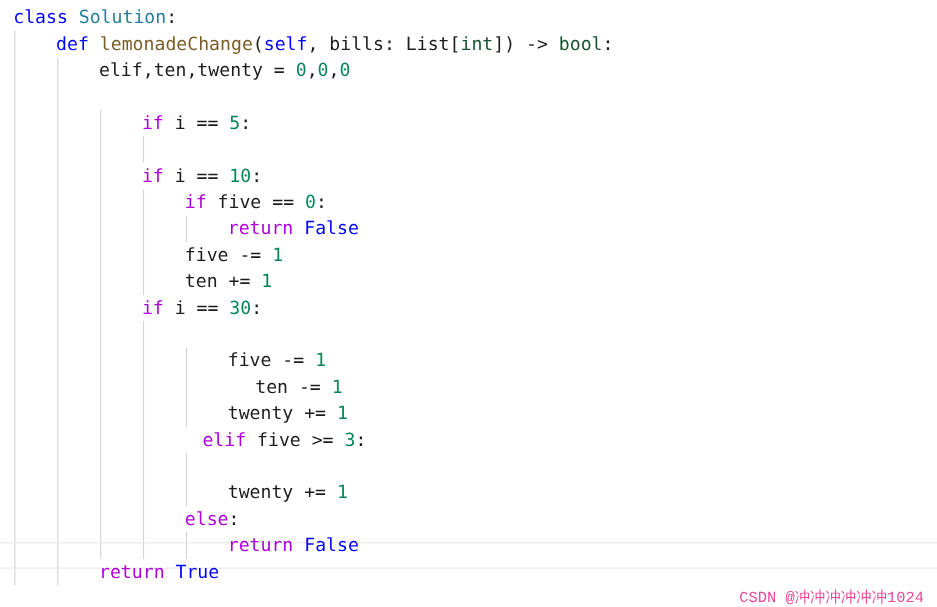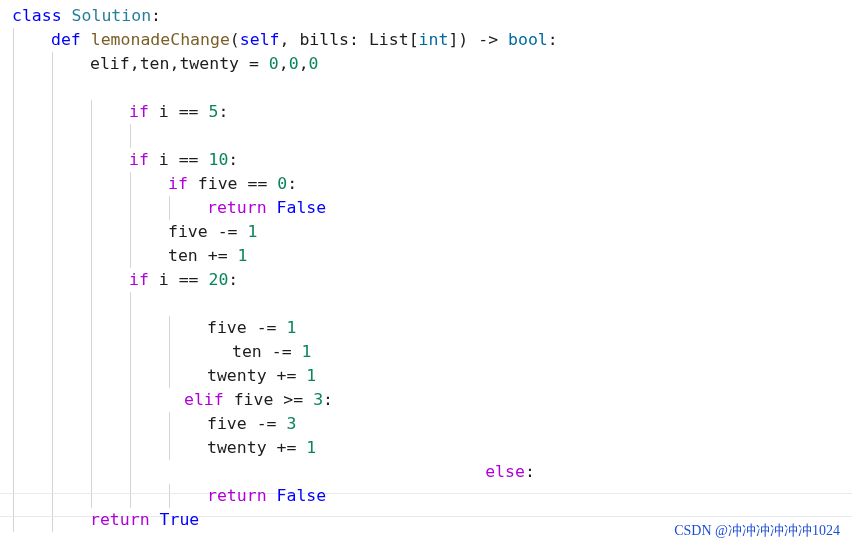--- a/index.html
+++ b/index.html
@@ -60,32 +60,32 @@
 
   .code-line .ind {
     display: inline-block;
   }
 
   
   .t-plain    { color: #1c1c1c; }
   .t-kw       { color: #0000ff; }  
   .t-ctrl     { color: #af00db; }  
   .t-fn       { color: #795e26; }  
-  .t-type     { color: #0369a1; }  
+  .t-type     { color: #14532d; }  
   .t-num      { color: #098658; }
   .t-class    { color: #267f99; }
 
   
   #watermark {
     position: absolute;
     right: 12px;
-    bottom: 12px;
-    font-family: Liberation Serif, serif;
+    bottom: 0;
+    font-family: Liberation Mono, monospace;
     font-size: 14px;
-    color: #1d4ed8;
+    color: #ec4899;
     white-space: nowrap;
     user-select: none;
   }
 </style>
 </head>
 <body>
 
 <div id="app">
 
   <div id="code-surface">
@@ -103,27 +103,26 @@
       <div class="row-band" style="top: 493px; height: 24px;"></div>
       <div class="code-line" style="top: 4px;"><span class="ind" style="width: 12px;"></span><span class="t-kw">class</span><span class="t-plain"> </span><span class="t-class">Solution</span><span class="t-plain">:</span></div>
       <div class="code-line" style="top: 28px;"><span class="ind" style="width: 51px;"></span><span class="t-kw">def</span><span class="t-plain"> </span><span class="t-fn">lemonadeChange</span><span class="t-plain">(</span><span class="t-kw">self</span><span class="t-plain">, bills: List[</span><span class="t-type">int</span><span class="t-plain">]) -&gt; </span><span class="t-type">bool</span><span class="t-plain">:</span></div>
       <div class="code-line" style="top: 52px;"><span class="ind" style="width: 90px;"></span><span class="t-plain">elif,ten,twenty = </span><span class="t-num">0</span><span class="t-plain">,</span><span class="t-num">0</span><span class="t-plain">,</span><span class="t-num">0</span></div>
       <div class="code-line" style="top: 100px;"><span class="ind" style="width: 129px;"></span><span class="t-ctrl">if</span><span class="t-plain"> i == </span><span class="t-num">5</span><span class="t-plain">:</span></div>
       <div class="code-line" style="top: 148px;"><span class="ind" style="width: 129px;"></span><span class="t-ctrl">if</span><span class="t-plain"> i == </span><span class="t-num">10</span><span class="t-plain">:</span></div>
       <div class="code-line" style="top: 172px;"><span class="ind" style="width: 168px;"></span><span class="t-ctrl">if</span><span class="t-plain"> five == </span><span class="t-num">0</span><span class="t-plain">:</span></div>
       <div class="code-line" style="top: 196px;"><span class="ind" style="width: 207px;"></span><span class="t-ctrl">return</span><span class="t-plain"> </span><span class="t-kw">False</span></div>
       <div class="code-line" style="top: 220px;"><span class="ind" style="width: 168px;"></span><span class="t-plain">five -= </span><span class="t-num">1</span></div>
       <div class="code-line" style="top: 244px;"><span class="ind" style="width: 168px;"></span><span class="t-plain">ten += </span><span class="t-num">1</span></div>
-      <div class="code-line" style="top: 268px;"><span class="ind" style="width: 129px;"></span><span class="t-ctrl">if</span><span class="t-plain"> i == </span><span class="t-num">20</span><span class="t-plain">:</span></div>
+      <div class="code-line" style="top: 268px;"><span class="ind" style="width: 129px;"></span><span class="t-ctrl">if</span><span class="t-plain"> i == </span><span class="t-num">30</span><span class="t-plain">:</span></div>
       <div class="code-line" style="top: 316px;"><span class="ind" style="width: 207px;"></span><span class="t-plain">five -= </span><span class="t-num">1</span></div>
       <div class="code-line" style="top: 340px; padding-left: 25px;"><span class="ind" style="width: 207px;"></span><span class="t-plain">ten -= </span><span class="t-num">1</span></div>
       <div class="code-line" style="top: 364px;"><span class="ind" style="width: 207px;"></span><span class="t-plain">twenty += </span><span class="t-num">1</span></div>
       <div class="code-line" style="top: 388px; padding-left: 16px;"><span class="ind" style="width: 168px;"></span><span class="t-ctrl">elif</span><span class="t-plain"> five &gt;= </span><span class="t-num">3</span><span class="t-plain">:</span></div>
-      <div class="code-line" style="top: 412px;"><span class="ind" style="width: 207px;"></span><span class="t-plain">five -= </span><span class="t-num">3</span></div>
       <div class="code-line" style="top: 436px;"><span class="ind" style="width: 207px;"></span><span class="t-plain">twenty += </span><span class="t-num">1</span></div>
-      <div class="code-line" style="top: 460px; text-align: center;"><span class="ind" style="width: 168px;"></span><span class="t-ctrl">else</span><span class="t-plain">:</span></div>
+      <div class="code-line" style="top: 460px;"><span class="ind" style="width: 168px;"></span><span class="t-ctrl">else</span><span class="t-plain">:</span></div>
       <div class="code-line" style="top: 484px;"><span class="ind" style="width: 207px;"></span><span class="t-ctrl">return</span><span class="t-plain"> </span><span class="t-kw">False</span></div>
       <div class="code-line" style="top: 508px;"><span class="ind" style="width: 90px;"></span><span class="t-ctrl">return</span><span class="t-plain"> </span><span class="t-kw">True</span></div>
     </div>
 
   <div id="watermark">CSDN @冲冲冲冲冲冲1024</div>
 
 </div>
 
 </body></html>

